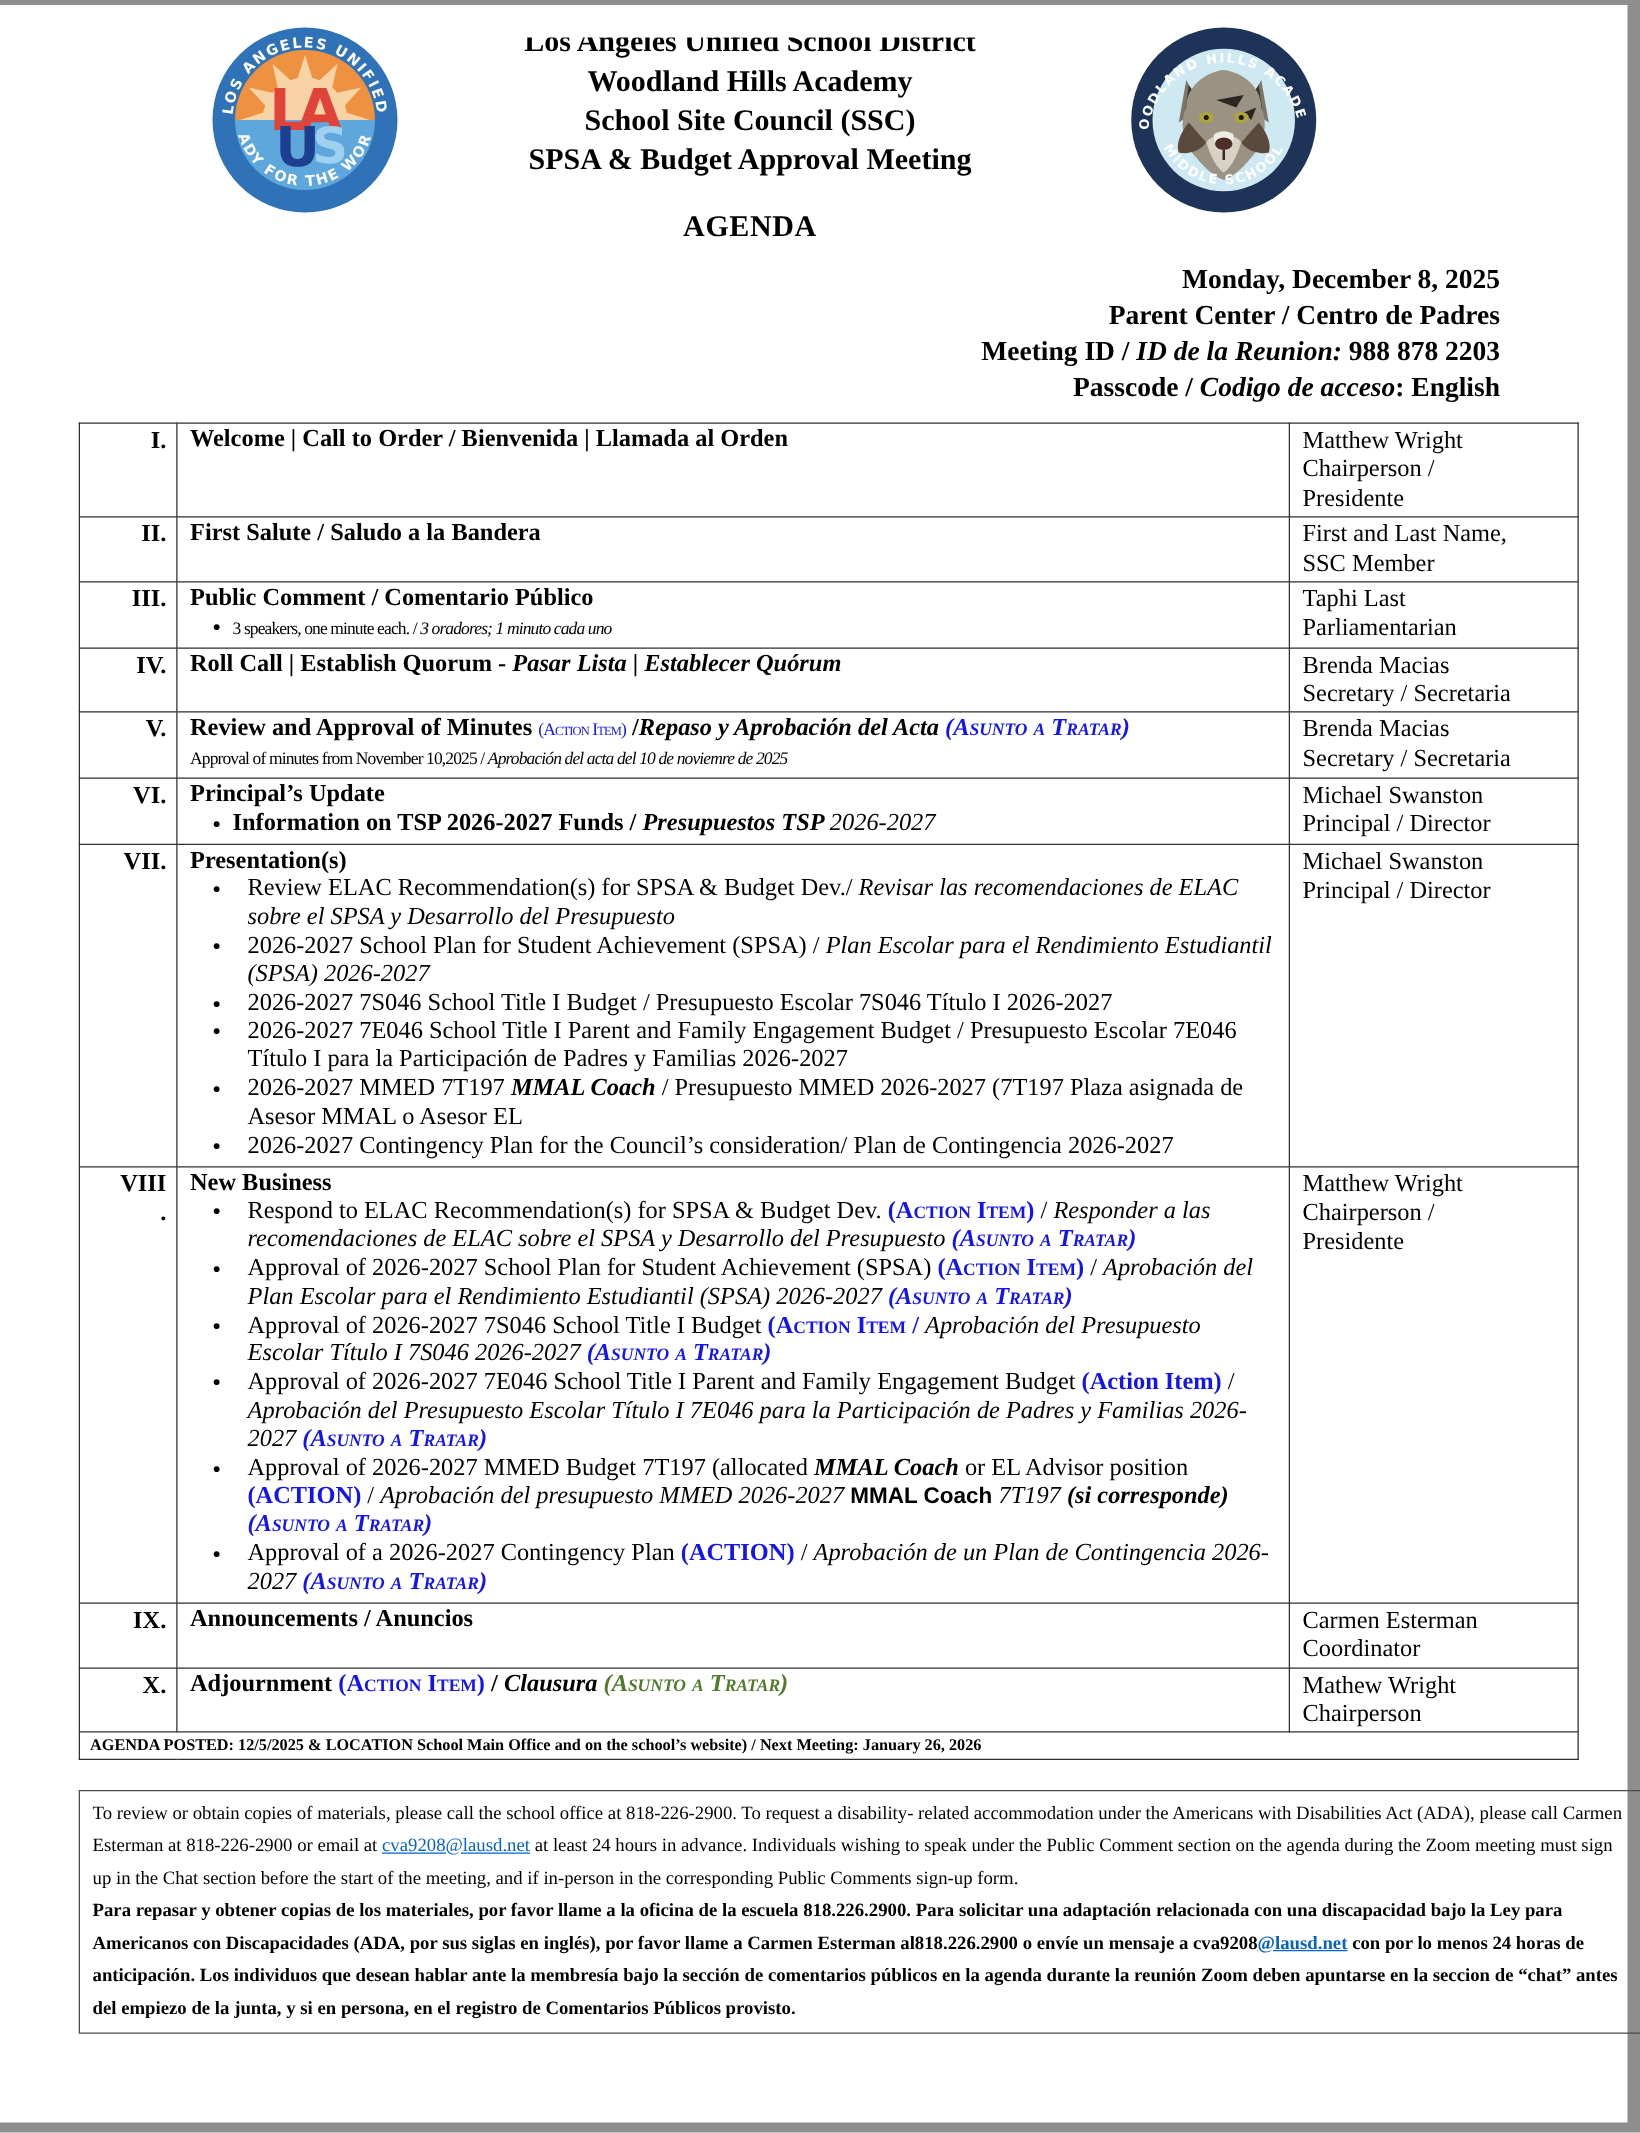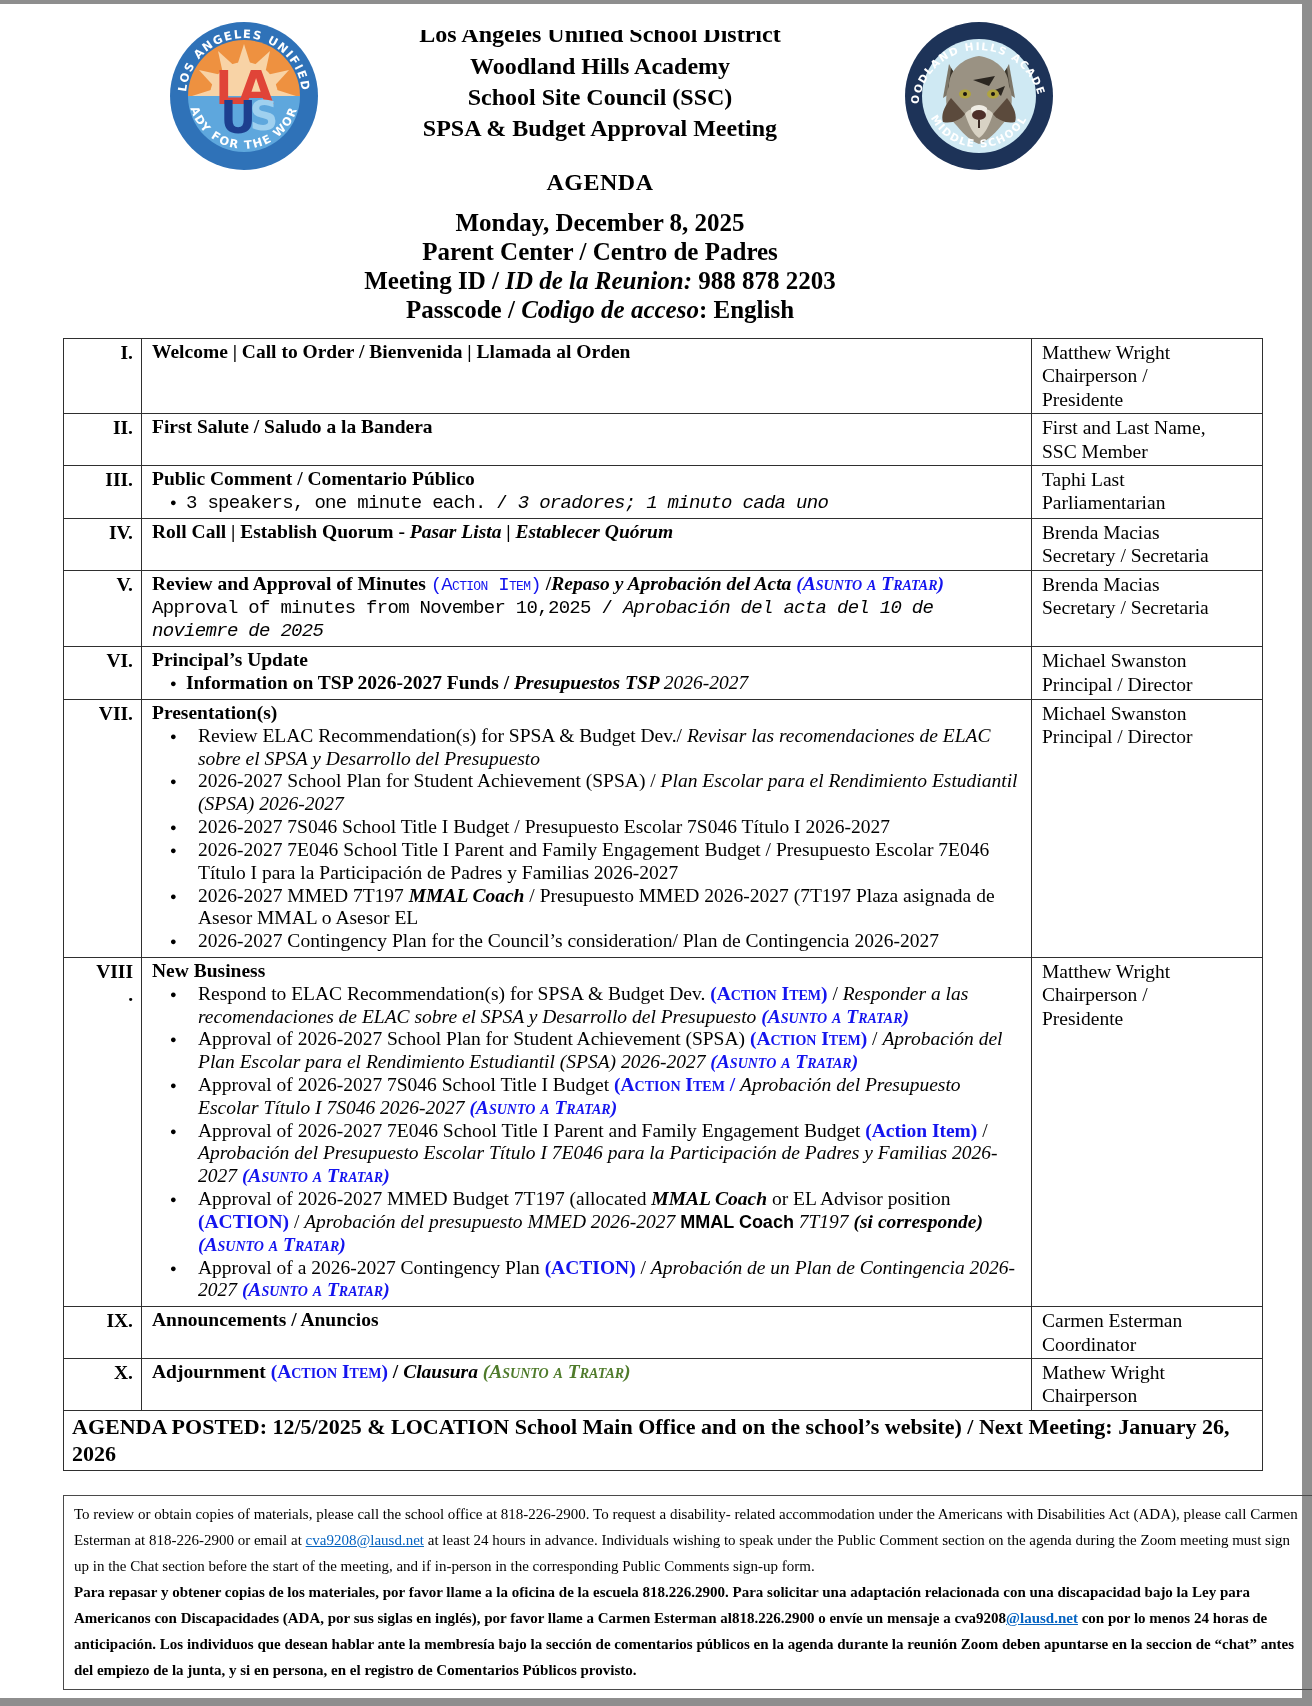--- a/index.html
+++ b/index.html
@@ -19,26 +19,26 @@
   
   .logo{position:absolute;top:16px;}
   .logo-lausd{left:168px;}
   .logo-wha{left:903px;}
   
   .header{width:1200px;margin:26px 0 0 0;text-align:center;}
   .h-title{font-size:24px;line-height:31px;font-weight:700;}
   .clip{height:21px;overflow:hidden;}
   .clip .h-title{margin-top:-11px;}
   .h-agenda{font-size:24px;font-weight:700;margin:25px 0 12px 0;letter-spacing:.5px;}
-  .h-sub{font-size:25px;line-height:29px;font-weight:700;}
+  .h-sub{font-size:22px;line-height:29px;font-weight:700;text-align:right;}
   
   .b{font-weight:700;}
   .i{font-style:italic;font-family:Liberation Serif, serif;}
   .bi{font-weight:700;font-style:italic;}
-  .n,.ni,.abn{font-family:Liberation Mono, monospace;font-size:19px;letter-spacing:-0.7px;}
+  .n,.ni,.abn{font-family:Liberation Serif, serif;font-size:14px;letter-spacing:-0.7px;}
   .ni{font-style:italic;}
   .ab{color:var(--action-blue);font-weight:700;font-variant:small-caps;}
   .abn{color:var(--action-blue);font-variant:small-caps;}
   .abm{color:var(--action-blue);font-weight:700;}
   .asb{color:var(--action-blue);font-weight:700;font-style:italic;font-variant:small-caps;}
   .asg{color:var(--adjourn-green);font-weight:700;font-style:italic;font-variant:small-caps;}
   .sb{font-family:"Liberation Sans",sans-serif;font-weight:700;font-size:18px;}
   .link,.linkb{color:var(--link-blue);text-decoration:underline;cursor:pointer;}
   .linkb{font-weight:700;}
   
@@ -49,21 +49,21 @@
   table.agenda td{border:1.5px solid #2f2f2f;vertical-align:top;}
   td.num{width:69px;text-align:right;font-weight:700;padding:2px 8px 2px 0;white-space:pre-line;line-height:1.2;}
   td.main{padding:2px 8px 4px 10px;line-height:1.17;}
   td.presenter{width:216px;padding:2px 4px 2px 10px;line-height:1.2;}
   .line{min-height:10px;}
   .line.bullet-lg{padding-left:46px;text-indent:-28px;}
   .line.bullet-sm{padding-left:34px;text-indent:-16px;}
   .dot{display:inline-block;font-size:11px;text-indent:0;transform:translateY(-2px);}
   .bullet-lg .dot{width:28px;}
   .bullet-sm .dot{width:16px;}
-  tr.posted td{padding:2px 8px;font-weight:700;font-size:22px;line-height:1.25;}
+  tr.posted td{padding:2px 8px;font-weight:700;font-size:13px;line-height:1.25;}
   
   .footer-box{
     margin:24px 0 0 63px;width:1252px;box-sizing:border-box;
     border:1.5px solid #4a4a4a;padding:5px 10px 6px 10px;
     font-size:15px;line-height:26px;
   }
   .footer-box p{margin:0;}
   .fp-bold{font-weight:700;}
 </style>
 </head>

